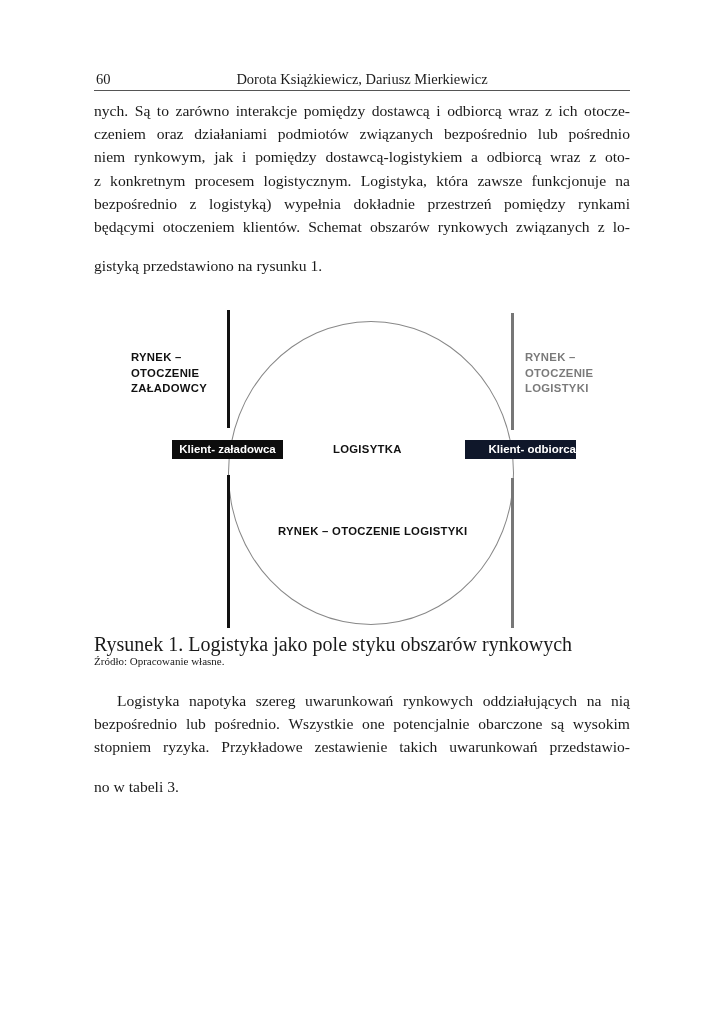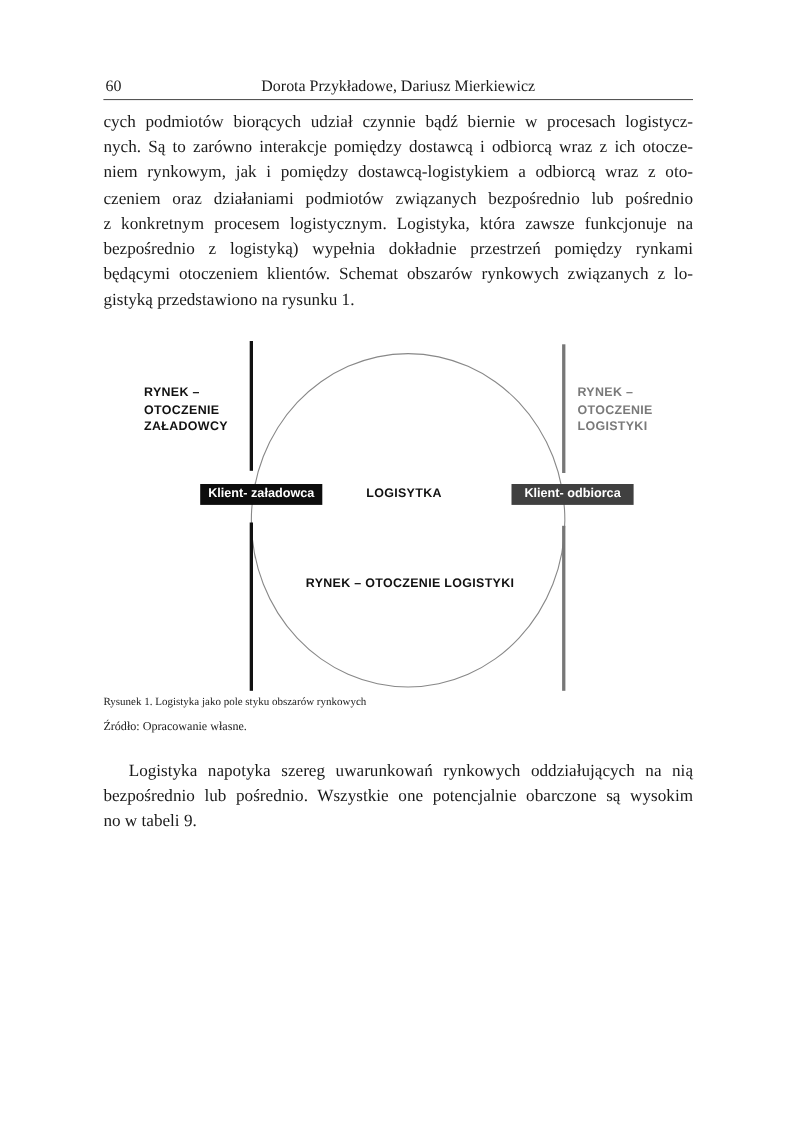--- a/index.html
+++ b/index.html
@@ -5,53 +5,52 @@
   html, body { margin: 0; padding: 0; background: #ffffff; }
   body { width: 726px; height: 1024px; position: relative; overflow: hidden;
          font-family: "Liberation Serif", "DejaVu Serif", serif; color: #1a1a1a; }
   .header { position: absolute; left: 94px; top: 68px; width: 536px; height: 22px;
             border-bottom: 1px solid #555; font-size: 14.5px; }
   .page-num { position: absolute; left: 2px; top: 3px; }
   .running-title { position: absolute; left: 0; right: 0; top: 3px; text-align: center; }
   .para { position: absolute; left: 94px; width: 536px; font-size: 15.6px; line-height: 23.2px;
           text-align: justify; }
   .para .line { display: block; text-align: justify; text-align-last: justify; white-space: nowrap; }
-  .para .line.last { text-align-last: left; }
+  .para .line.last { text-align-last: left; margin-top: 16px; }
   #p1 { top: 99px; }
   #p2 { top: 689px; }
   .indent { padding-left: 23px; }
   .figure { position: absolute; left: 0; top: 0; width: 644px; height: 1024px; pointer-events: none; }
   .figure * { pointer-events: auto; }
   .vline { position: absolute; width: 3px; }
   .vline.left { background: #111; }
   .vline.right { background: #777; width: 3px; }
   .ellipse { position: absolute; border: 1px solid #888; border-radius: 50%; }
   .ftext { position: absolute; font-family: "Liberation Sans", "DejaVu Sans", sans-serif;
            font-weight: bold; font-size: 11.3px; letter-spacing: 0.3px; line-height: 15.5px; }
   .box { position: absolute; color: #fff; font-family: "Liberation Sans", "DejaVu Sans", sans-serif;
          font-weight: bold; font-size: 11.5px; text-align: center; line-height: 19px; height: 19px; }
   .box.black { background: #0d0d0d; }
-  .box.gray { background: #404040; }
-  .caption { position: absolute; left: 94px; font-size: 10px; }
+  .box.gray { background: #0f172a; text-align: right; }
+  .caption { position: absolute; left: 94px; font-size: 20px; }
   #cap1 { top: 633px; }
   #cap2 { top: 655px; font-size: 11px; }
 </style>
 </head>
 <body>
 
 <div class="header">
   <span class="page-num">60</span>
-  <span class="running-title">Dorota Przykładowe, Dariusz Mierkiewicz</span>
+  <span class="running-title">Dorota Książkiewicz, Dariusz Mierkiewicz</span>
 </div>
 
 <div class="para" id="p1">
-  <span class="line">cych podmiotów biorących udział czynnie bądź biernie w procesach logistycz-</span>
   <span class="line">nych. Są to zarówno interakcje pomiędzy dostawcą i odbiorcą wraz z ich otocze-</span>
+  <span class="line">czeniem oraz działaniami podmiotów związanych bezpośrednio lub pośrednio</span>
   <span class="line">niem rynkowym, jak i pomiędzy dostawcą-logistykiem a odbiorcą wraz z oto-</span>
-  <span class="line">czeniem oraz działaniami podmiotów związanych bezpośrednio lub pośrednio</span>
   <span class="line">z konkretnym procesem logistycznym. Logistyka, która zawsze funkcjonuje na</span>
   <span class="line">bezpośrednio z logistyką) wypełnia dokładnie przestrzeń pomiędzy rynkami</span>
   <span class="line">będącymi otoczeniem klientów. Schemat obszarów rynkowych związanych z lo-</span>
   <span class="line last">gistyką przedstawiono na rysunku 1.</span>
 </div>
 
 <div class="figure">
   <div class="ellipse" style="left:228px; top:321px; width:284px; height:302px;"></div>
 
   <div class="vline left" style="left:227px; top:310px; height:118px;"></div>
@@ -64,27 +63,28 @@
     <div>OTOCZENIE</div>
     <div>ZAŁADOWCY</div>
   </div>
 
   <div class="ftext" style="left:525px; top:350px; color:#7a7a7a;">
     <div>RYNEK –</div>
     <div>OTOCZENIE</div>
     <div>LOGISTYKI</div>
   </div>
 
-  <div class="box black" style="left:172px; top:440px; width:111px;margin-left:10px;">Klient- załadowca</div>
+  <div class="box black" style="left:172px; top:440px; width:111px;">Klient- załadowca</div>
   <div class="box gray" style="left:465px; top:440px; width:111px;">Klient- odbiorca</div>
 
   <div class="ftext" style="left:333px; top:442px; color:#111;">LOGISYTKA</div>
   <div class="ftext" style="left:278px; top:524px; color:#111;">RYNEK – OTOCZENIE LOGISTYKI</div>
 </div>
 
 <div class="caption" id="cap1">Rysunek 1. Logistyka jako pole styku obszarów rynkowych</div>
 <div class="caption" id="cap2">Źródło: Opracowanie własne.</div>
 
 <div class="para" id="p2">
   <span class="line indent">Logistyka napotyka szereg uwarunkowań rynkowych oddziałujących na nią</span>
   <span class="line">bezpośrednio lub pośrednio. Wszystkie one potencjalnie obarczone są wysokim</span>
-  <span class="line last">no w tabeli 9.</span>
+  <span class="line">stopniem ryzyka. Przykładowe zestawienie takich uwarunkowań przedstawio-</span>
+  <span class="line last">no w tabeli 3.</span>
 </div>
 
 </body></html>

